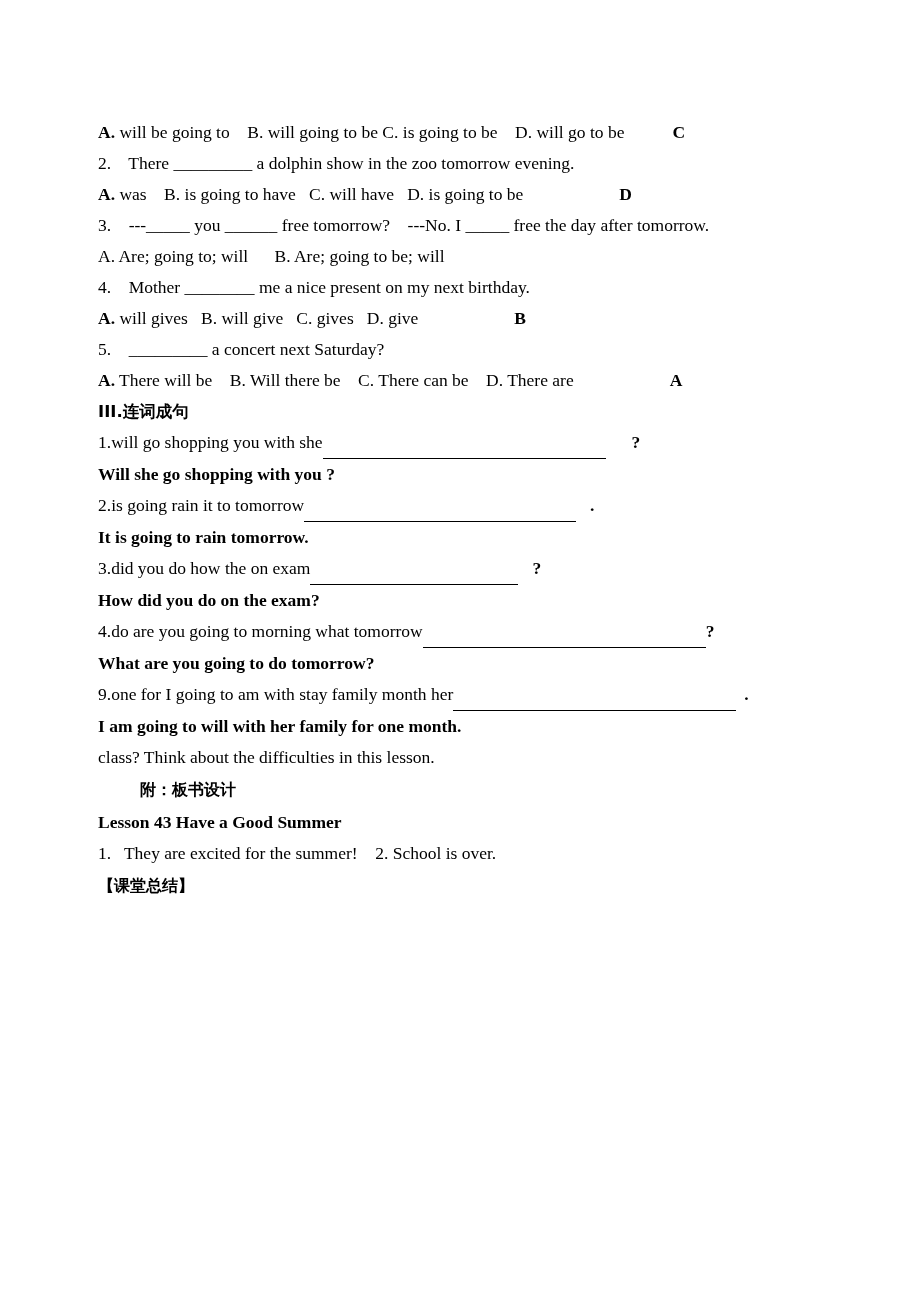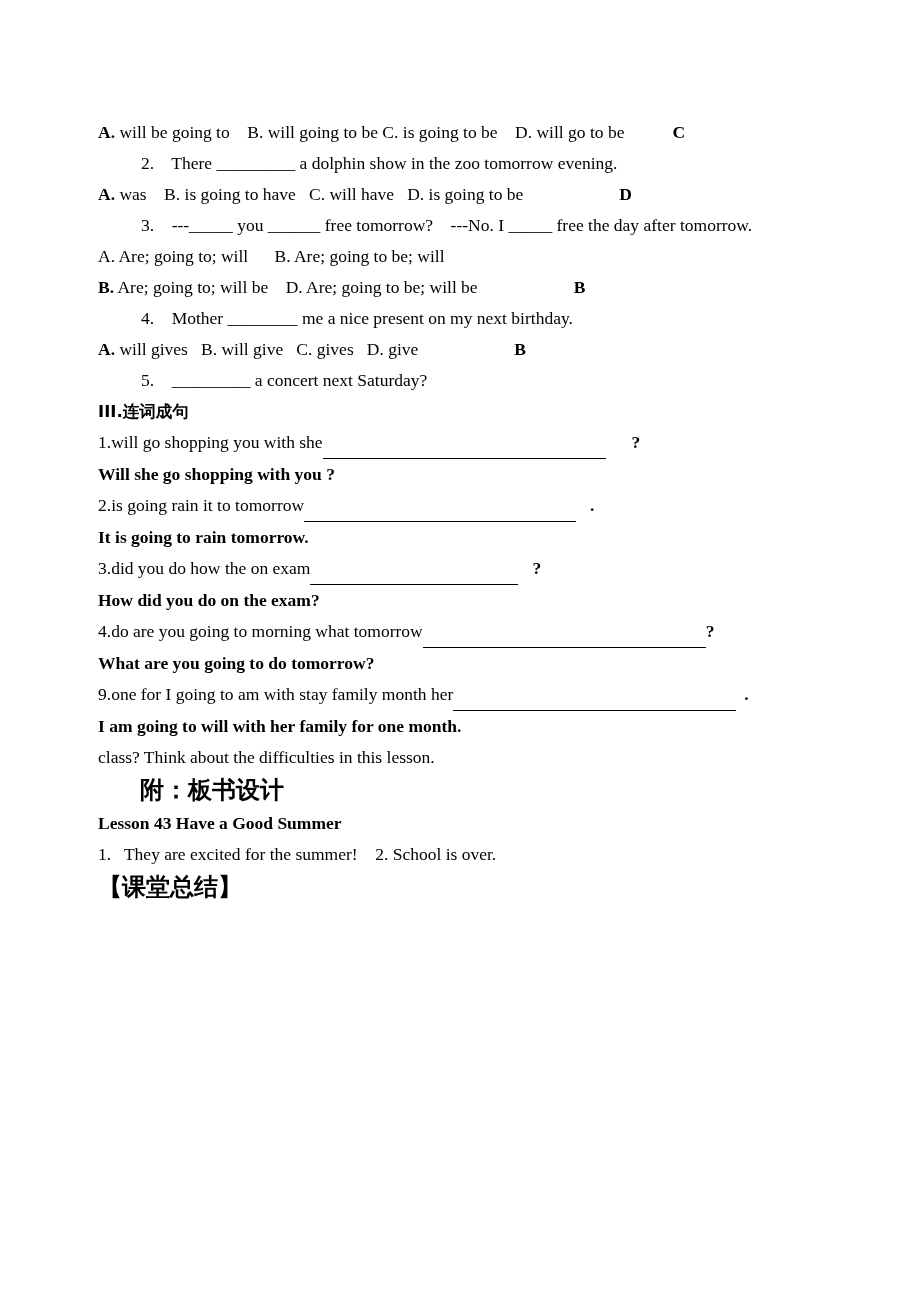--- a/index.html
+++ b/index.html
@@ -41,38 +41,37 @@
     font-family: "DejaVu Sans", "Liberation Sans", sans-serif;
     font-size: 16.5px;
   }
   .cn-bold {
     font-family: "DejaVu Sans", "Liberation Sans", sans-serif;
     font-size: 16.5px;
     font-weight: bold;
   }
   .num-line {
     text-indent: 0;
-    margin-left: 43px;
   }
   .ans {
     font-weight: bold;
   }
   .blank-fill {
     display: inline-block;
     border-bottom: 1px solid #000;
     vertical-align: baseline;
   }
   .centered {
     font-weight: bold;
     font-size: 17.5px;
     line-height: 31px;
   }
   .bigcn {
     font-family: "DejaVu Sans", "Liberation Sans", sans-serif;
-    font-size: 24px;
+    font-size: 16px;
     font-weight: bold;
     line-height: 34px;
   }
   .indent-2 {
     padding-left: 42px;
   }
   .fill-med { width: 208px; }
   .fill-xlong { width: 283px; }
   .fill-x2 { width: 272px; }
   .tabgap { display:inline-block; width: 26px; }
@@ -88,28 +87,28 @@
     <div class="line"><span class="bold">A.</span><span> will be going to    B. will going to be C. is going to be    D. will go to be</span><span class="tabgap-lg"></span><span class="ans">C</span></div>
 
     <div class="line num-line">2.    There _________ a dolphin show in the zoo tomorrow evening.</div>
 
     <div class="line"><span class="bold">A.</span><span> was    B. is going to have   C. will have   D. is going to be</span><span class="tabgap-xl"></span><span class="ans">D</span></div>
 
     <div class="line num-line">3.    ---_____ you ______ free tomorrow?    ---No. I _____ free the day after tomorrow.</div>
 
     <div class="line">A. Are; going to; will      B. Are; going to be; will</div>
 
-    <div class="line"><span class="bold">B.</span><span> Are; going to; will be    D. Are; going to be; will be</span><span class="tabgap-xl"></span><span class="ans">B</span></div>
 
     <div class="line num-line">4.    Mother ________ me a nice present on my next birthday.</div>
 
     <div class="line"><span class="bold">A.</span><span> will gives   B. will give   C. gives   D. give</span><span class="tabgap-xl"></span><span class="ans">B</span></div>
 
     <div class="line num-line">5.    _________ a concert next Saturday?</div>
 
+    <div class="line"><span class="bold">A.</span><span> There will be    B. Will there be    C. There can be    D. There are</span><span class="tabgap-xl"></span><span class="ans">A</span></div>
 
     <div class="line"><span class="cn-bold">III.连词成句</span></div>
 
     <div class="line"><span>1.will go shopping you with she</span><span class="blank-fill fill-xlong">&nbsp;</span><span class="tabgap"></span><span class="bold">?</span></div>
 
     <div class="line"><span class="bold">Will she go shopping with you ?</span></div>
 
     <div class="line"><span>2.is going rain it to tomorrow</span><span class="blank-fill fill-x2">&nbsp;</span><span class="tabgap" style="width:14px"></span><span class="bold">.</span></div>
 
     <div class="line"><span class="bold">It is going to rain tomorrow.</span></div>

